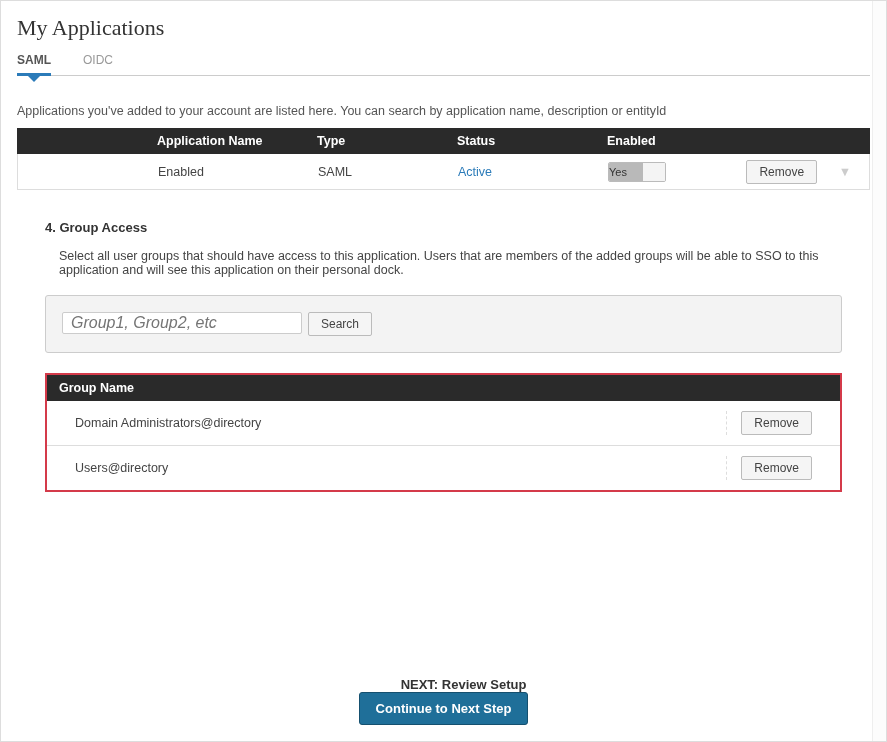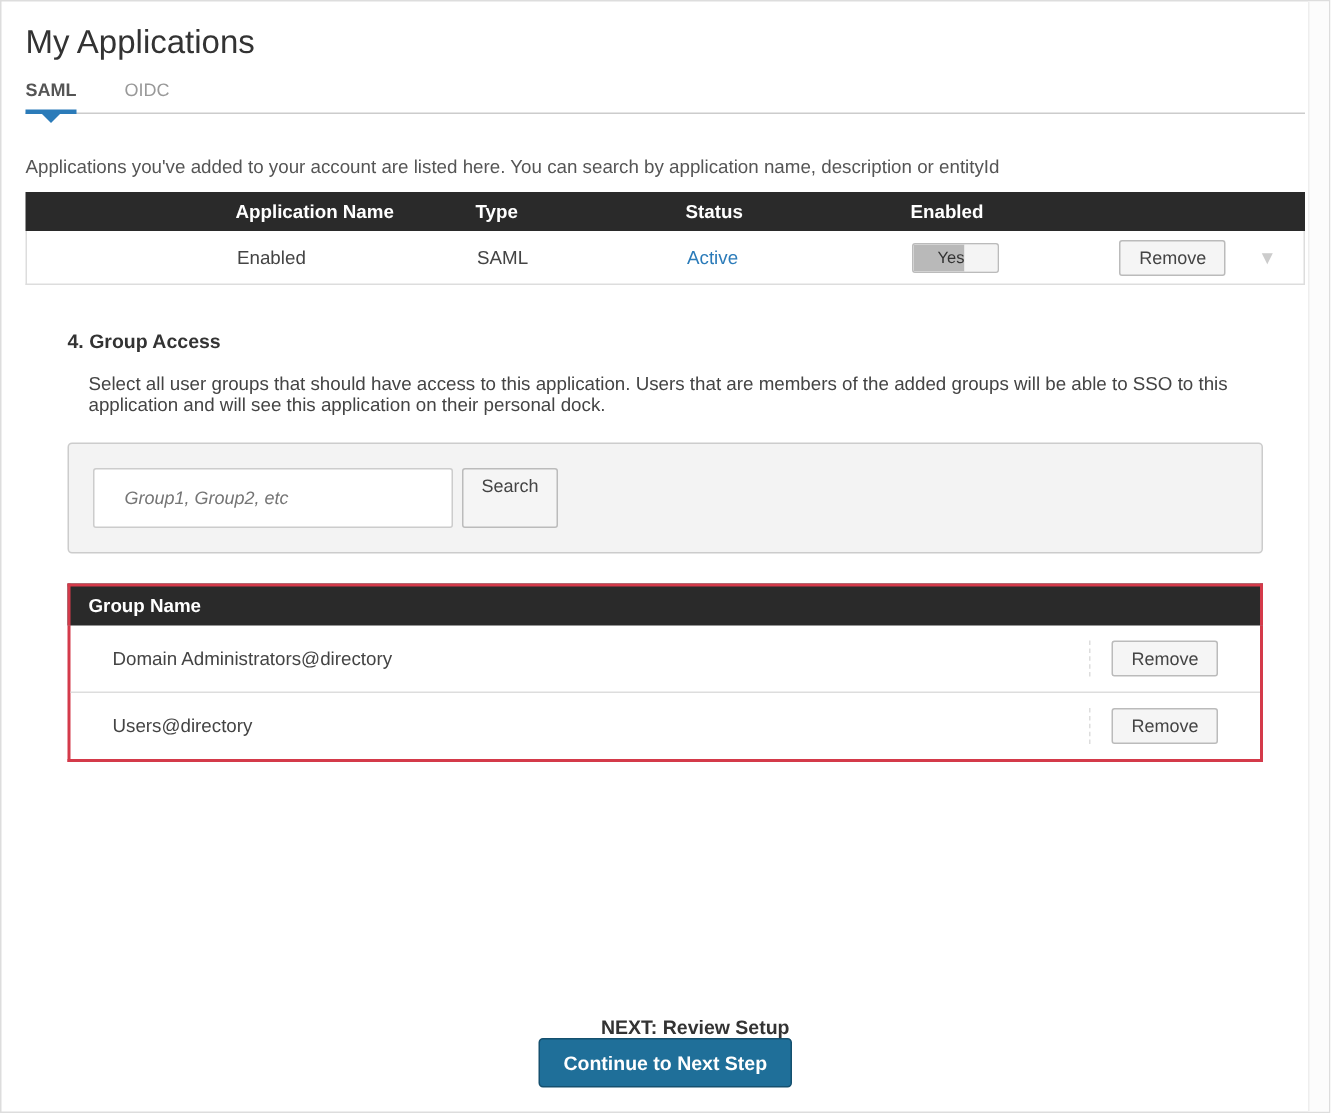--- a/index.html
+++ b/index.html
@@ -15,20 +15,21 @@
     border: 1px solid #ddd;
     position: relative;
     padding: 14px 16px 0 16px;
     background:#fff;
   }
   .page-title {
     font-size: 22px;
     font-weight: normal;
     color: #333;
     margin-bottom: 12px;
+    font-family: Liberation Serif, serif;
   }
   .tabs {
     display: flex;
     gap: 32px;
     border-bottom: 1px solid #ccc;
     margin-bottom: 28px;
     padding-bottom:0;
   }
   .tab {
     font-size: 12px;
@@ -96,21 +97,21 @@
   .status-active{ color:#2b7bb9;}
   .toggle {
     display:inline-flex;
     width:58px; height:20px;
     border:1px solid #bbb;
     border-radius:2px;
     overflow:hidden;
     font-size:11px;
     line-height:18px;
   }
-  .toggle .on{ flex:1; background:#b9b9b9; color:#333; text-align:right;}
+  .toggle .on{ flex:1; background:#b9b9b9; color:#333; text-align:left;}
   .toggle .off{ flex:0 0 22px; background:#f4f4f4;}
   .btn {
     display:inline-block;
     background:#f5f5f5;
     border:1px solid #bbb;
     border-radius:2px;
     padding:4px 12px;
     font-size:12px;
     color:#444;
     cursor:pointer;
@@ -129,25 +130,25 @@
     border:1px solid #ccc;
     background:#f3f3f3;
     border-radius:3px;
     padding:16px;
     margin:0 0 20px 0;
     display:flex;
     gap:6px;
   }
   .search-input{
     width:240px;
-    height:40px;
+    height:22px;
     border:1px solid #ccc;
     border-radius:2px;
-    padding:0 20px;
-    font-size:12px;
+    padding:0 8px;
+    font-size:16px;
     font-style:italic;
     color:#aaa;
     background:#fff;
   }
 
   .group-table{
     border:2px solid #d43a4a;
     border-top:none;
     margin-bottom:10px;
   }

